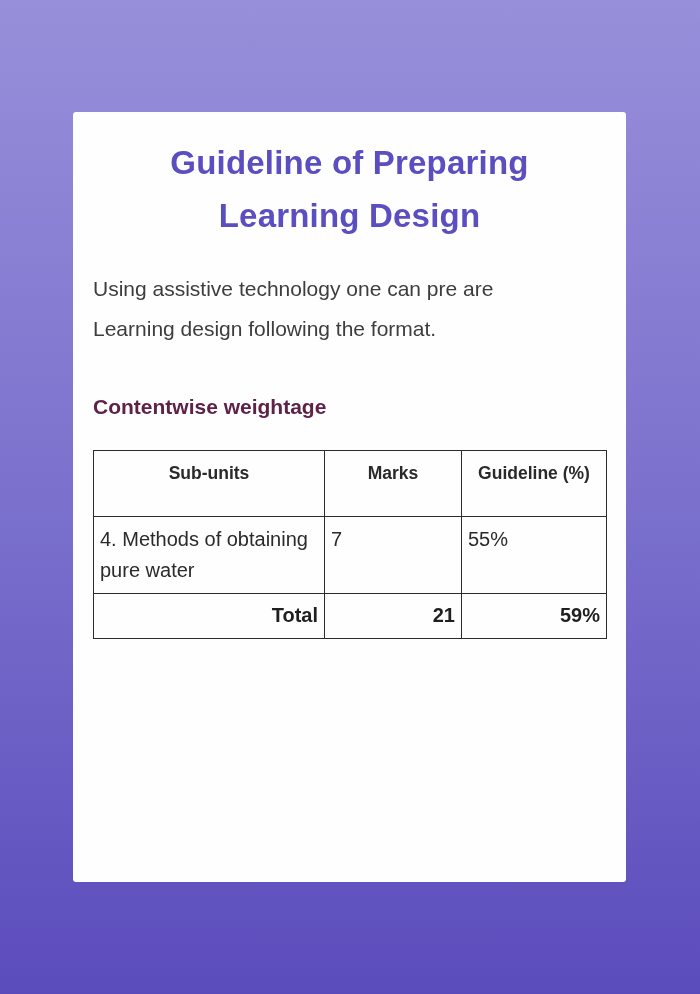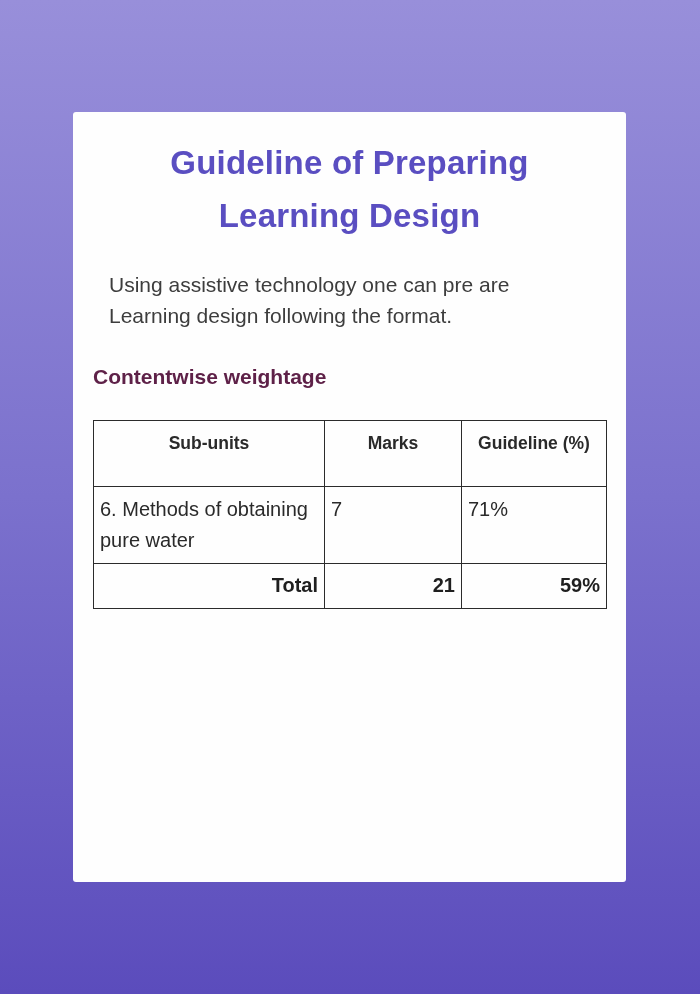--- a/index.html
+++ b/index.html
@@ -34,27 +34,26 @@
     text-align: center;
     color: #5a4ec1;
     padding: 0 40px;
     letter-spacing: 0.2px;
   }
 
   .intro {
     margin-top: 27px;
     max-width: 475px;
     font-size: 21px;
-    line-height: 31px;
+    line-height: 40px;
     color: #3d3d3d;
-    margin-left: 16px;
   }
 
   .section-heading {
-    margin-top: 34px;
+    margin-top: 46px;
     font-size: 21px;
     font-weight: 700;
     color: #5e2148;
   }
 
   table.weightage {
     margin-top: 31px;
     width: 513px;
     border-collapse: collapse;
     table-layout: fixed;
@@ -127,23 +126,23 @@
         <th>
           <span>Marks</span>
         </th>
         <th>
           <span class="wrap-narrow">Guideline (%)</span>
         </th>
       </tr>
     </thead>
     <tbody>
       <tr>
-        <td class="col-subunit">6. Methods of obtaining pure water</td>
+        <td class="col-subunit">4. Methods of obtaining pure water</td>
         <td>7</td>
-        <td>71%</td>
+        <td>55%</td>
       </tr>
       <tr class="total-row">
         <td class="col-subunit">Total</td>
         <td>21</td>
         <td>59%</td>
       </tr>
     </tbody>
   </table>
 
 </div>

